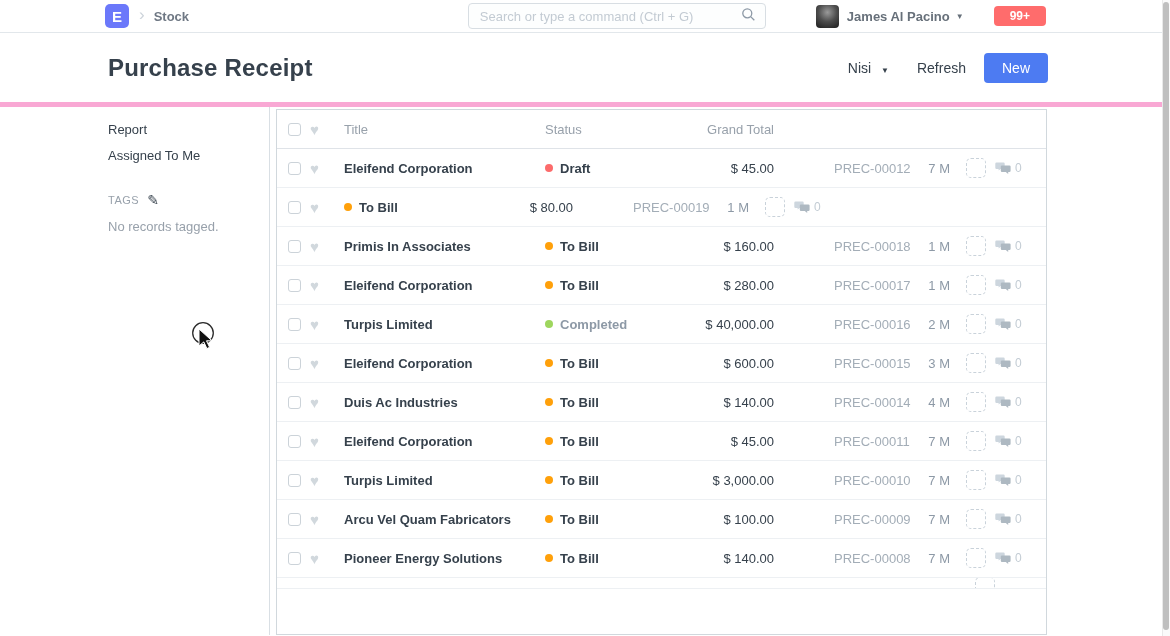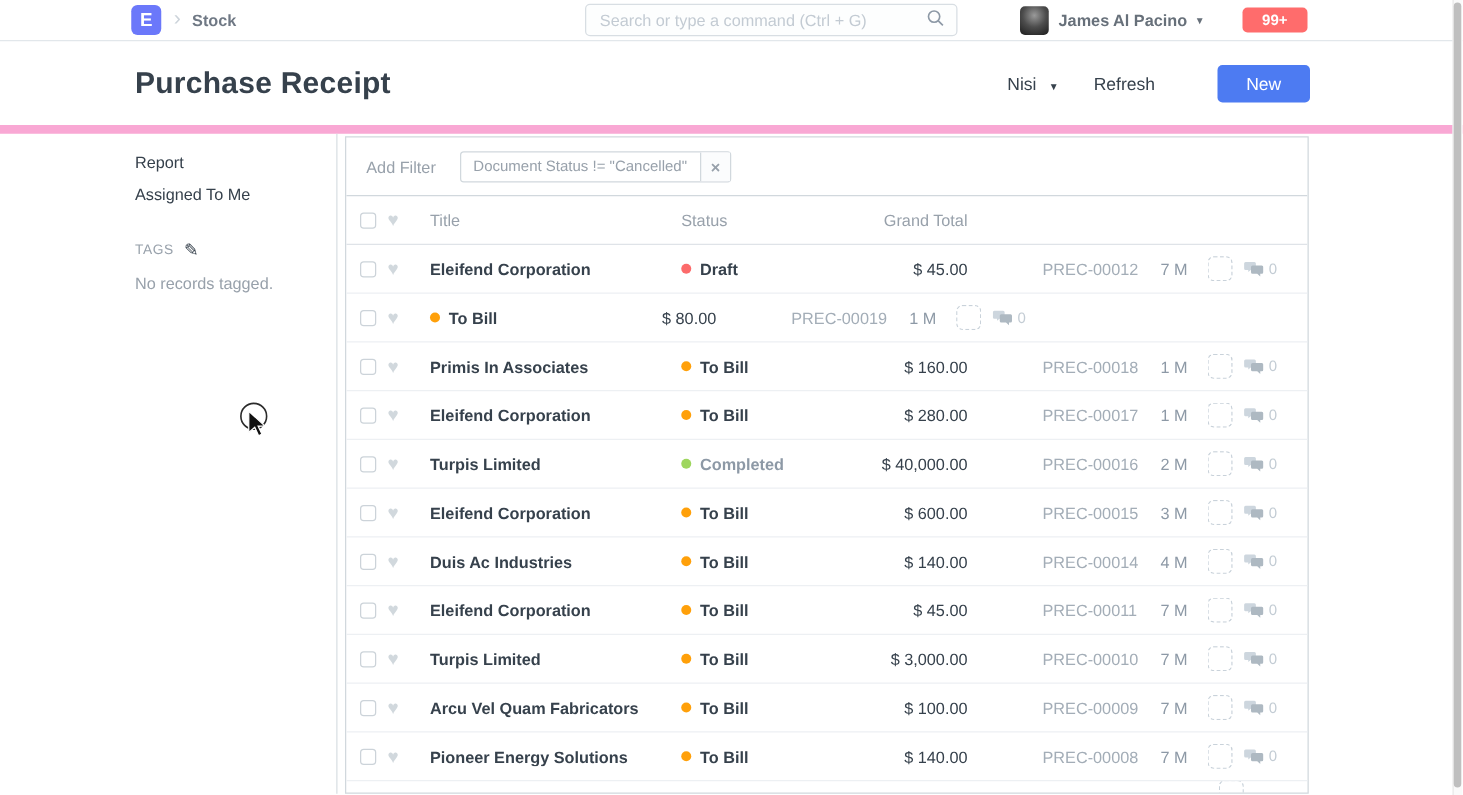--- a/index.html
+++ b/index.html
@@ -17,28 +17,28 @@
   .breadcrumb { color:#6f7884; font-weight:bold; font-size:13px; cursor:pointer; }
   .search-box { margin-left:auto; width:298px; height:26px; border:1px solid #d8dee3; border-radius:4px; background:#fdfefe; display:flex; align-items:center; padding:0 9px; }
   .search-box input { border:none; outline:none; background:transparent; flex:1; font-family:inherit; font-size:13px; color:#8d99a6; }
   .search-box input::placeholder { color:#c3cbd3; }
   .user-area { display:flex; align-items:center; margin-left:50px; cursor:pointer; }
   .avatar { width:23px; height:23px; border-radius:4px; background:radial-gradient(circle at 50% 32%, #9a9a9a 0%, #4d4d4d 48%, #1c1c1c 100%); }
   .user-name { margin-left:8px; color:#67707a; font-weight:bold; font-size:13px; }
   .caret { font-size:8px; color:#67707a; margin-left:6px; }
   .badge { margin-left:30px; background:#ff6c6c; color:#fff; font-weight:bold; font-size:12px; padding:3px 16px; border-radius:4px; cursor:pointer; }
   
-  .page-head { height:74px; border-bottom:7px solid #f9a8d4; }
+  .page-head { height:74px; border-bottom:5px solid #f9a8d4; }
   .page-head-inner { width:960px; margin-left:90px; height:100%; display:flex; align-items:center; padding:0 2px 0 18px; }
   .page-title { font-size:24px; font-weight:bold; color:#36414c; letter-spacing:.2px; }
   .page-actions { margin-left:auto; display:flex; align-items:center; }
   .menu-btn { font-size:14px; color:#36414c; margin-right:28px; cursor:pointer; }
   .menu-btn .caret { color:#36414c; }
   .refresh-btn { font-size:14px; color:#36414c; margin-right:18px; cursor:pointer; }
-  .new-btn { background:#4d7bf2; color:#fff; font-size:14px; padding:7px 23px; border-radius:4px; border:none; cursor:pointer; font-family:inherit;margin-left:32px; }
+  .new-btn { background:#4d7bf2; color:#fff; font-size:14px; padding:7px 18px; border-radius:4px; border:none; cursor:pointer; font-family:inherit; }
   
   .main { display:flex; margin-left:90px; width:960px; height:528px; }
   .sidebar { width:180px; border-right:1px solid #d9dfe4; padding:15px 0 0 18px; }
   .sidebar-item { color:#36414c; font-size:13px; margin-bottom:11px; cursor:pointer; }
   .tags-head { margin-top:29px; color:#98a1ab; font-size:11px; letter-spacing:.5px; display:flex; align-items:center; }
   .pencil { color:#36414c; font-size:14px; margin-left:8px; cursor:pointer; }
   .tags-empty { color:#98a1ab; font-size:13px; margin-top:11px; }
   
   .list-container { margin-left:6px; margin-top:2px; width:771px; height:526px; border:1px solid #d1d8dd; overflow:hidden; background:#fff; }
   .filter-row { height:47px; display:flex; align-items:center; padding:0 16px; border-bottom:1px solid #d1d8dd; }
@@ -116,27 +116,20 @@
     <div class="sidebar-item">Assigned To Me</div>
     <div class="tags-head">
       <span>TAGS</span>
       <span class="pencil">✎</span>
     </div>
     <div class="tags-empty">No records tagged.</div>
   </div>
 
   <div class="list-container">
 
-    <div class="filter-row">
-      <span class="add-filter">Add Filter</span>
-      <div class="filter-chip">
-        <span class="chip-label">Document Status != "Cancelled"</span>
-        <span class="chip-x">×</span>
-      </div>
-    </div>
 
     <div class="lrow header">
       <div class="cell-check">
           <div class="checkbox"></div>
         </div>
       <div class="cell-heart">♥</div>
       <div class="cell-title">Title</div>
       <div class="cell-status">Status</div>
       <div class="cell-gt">Grand Total</div>
     </div>

